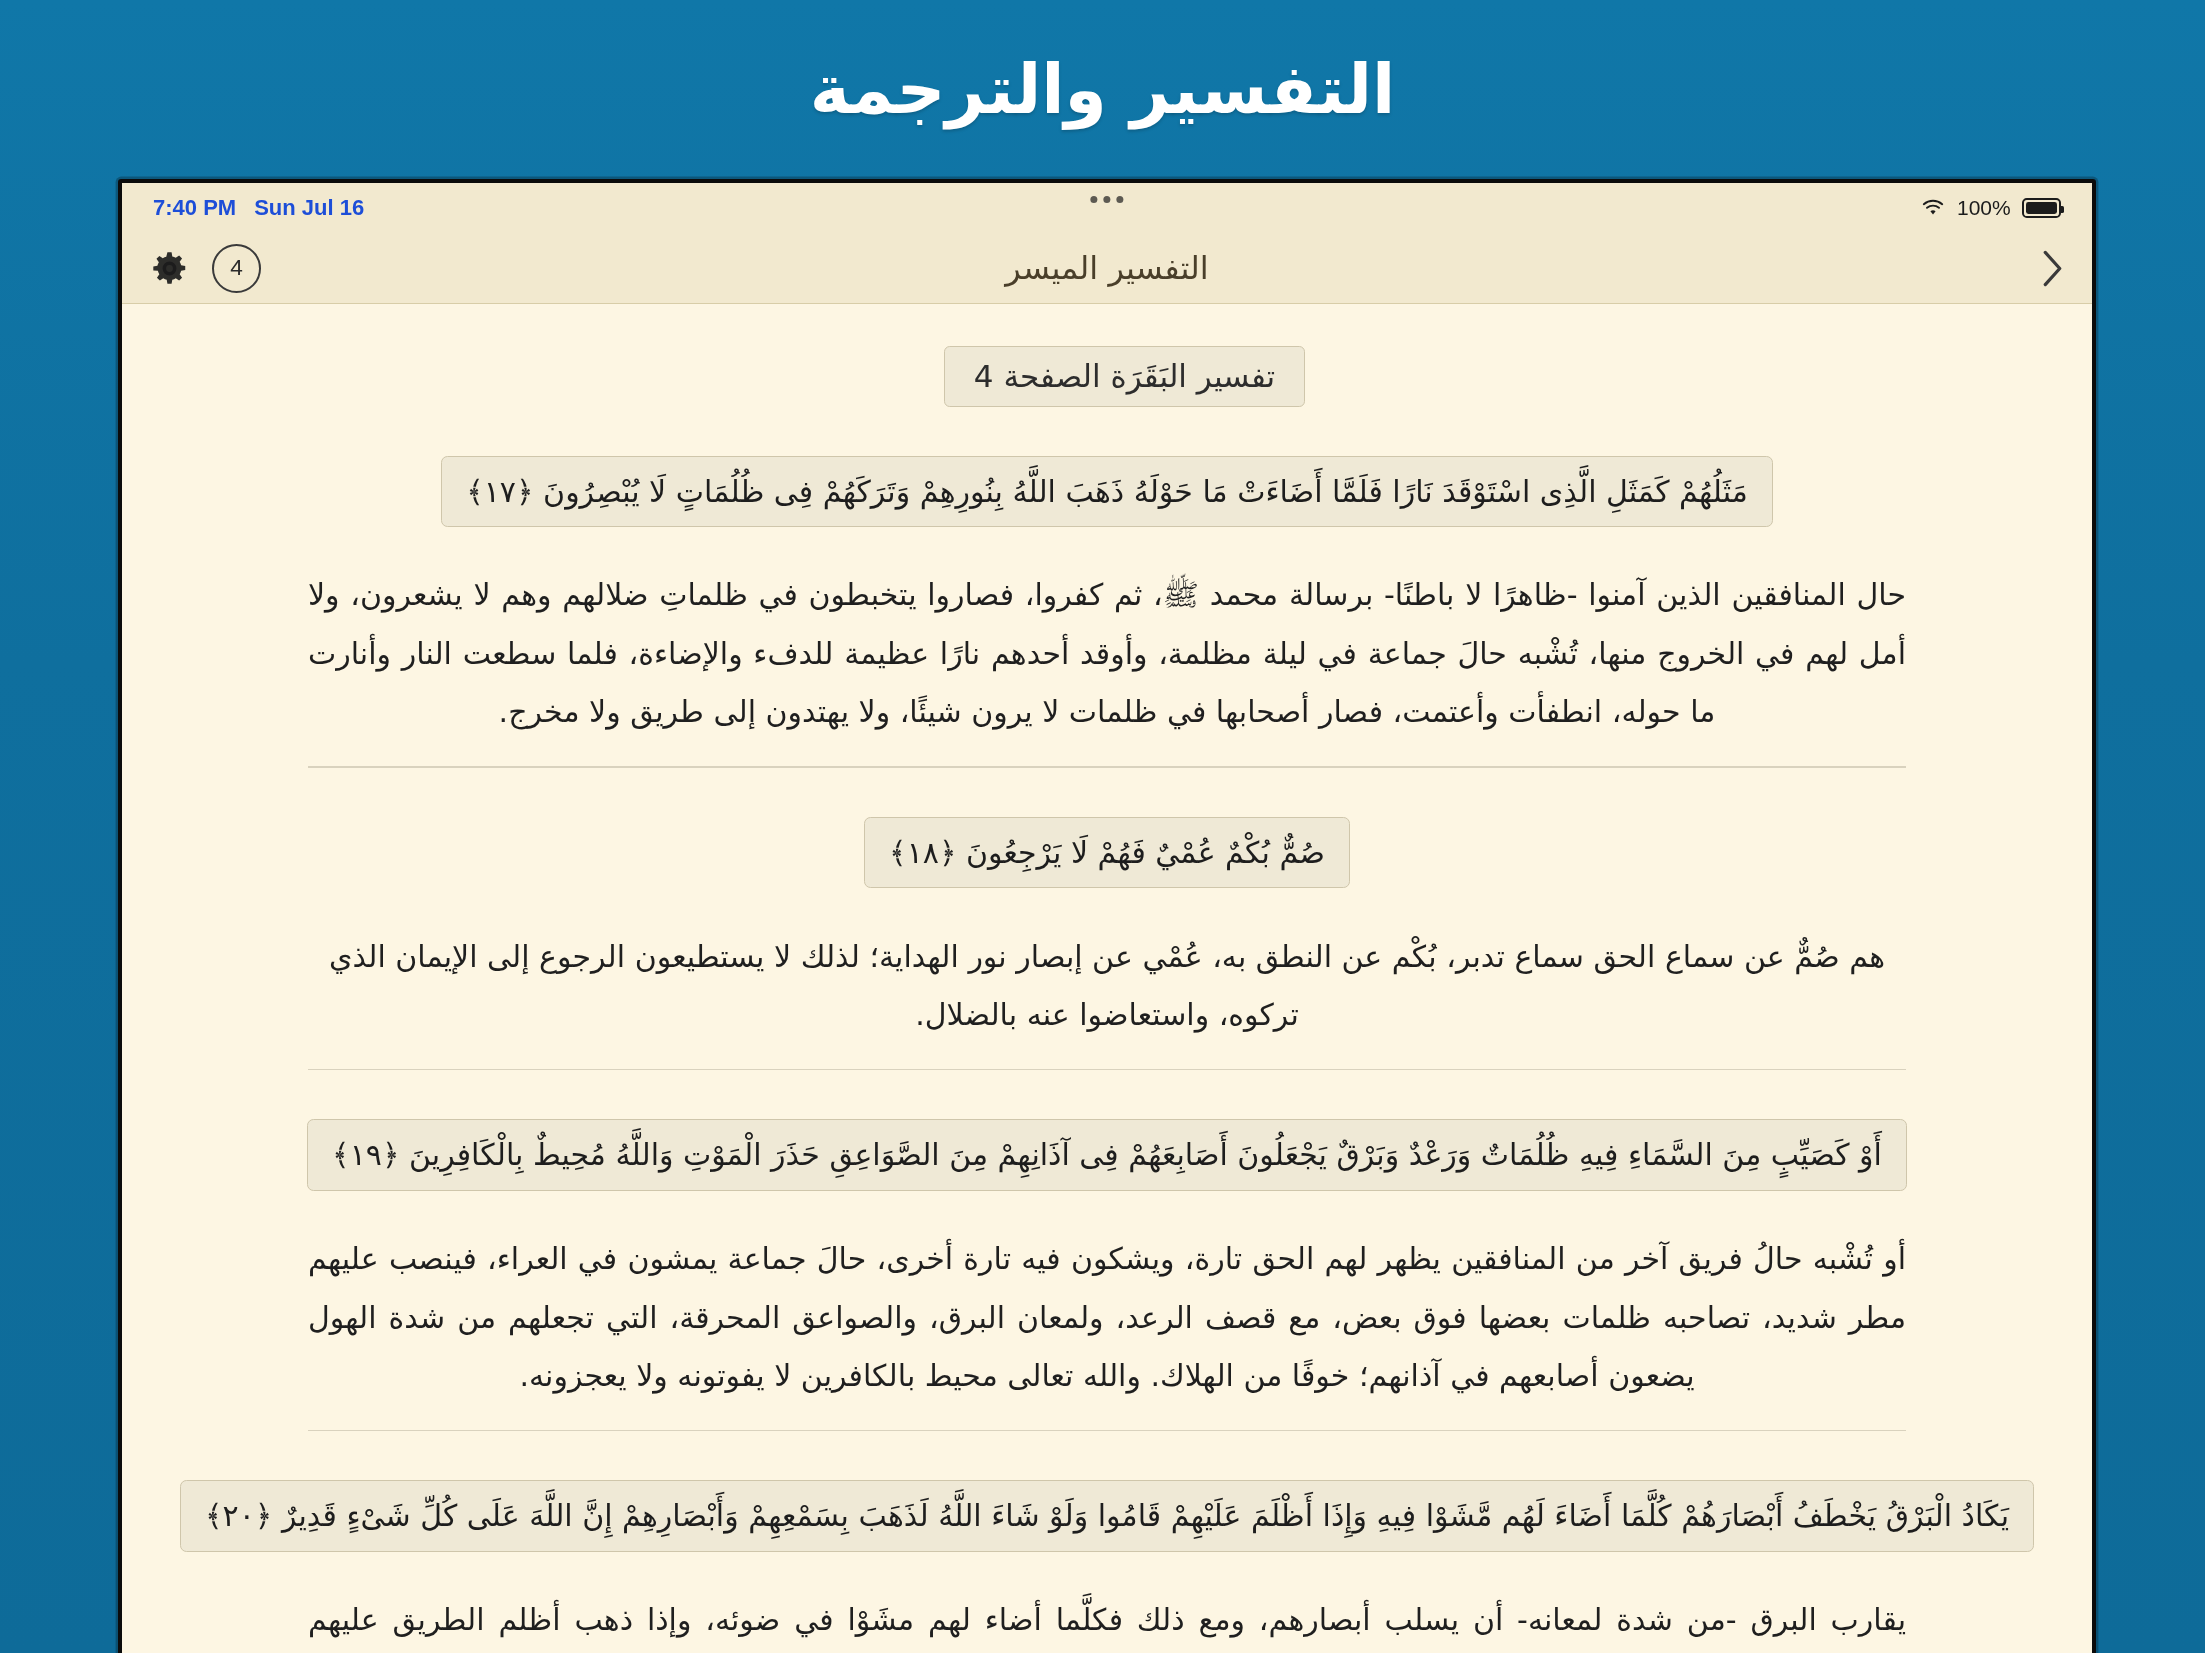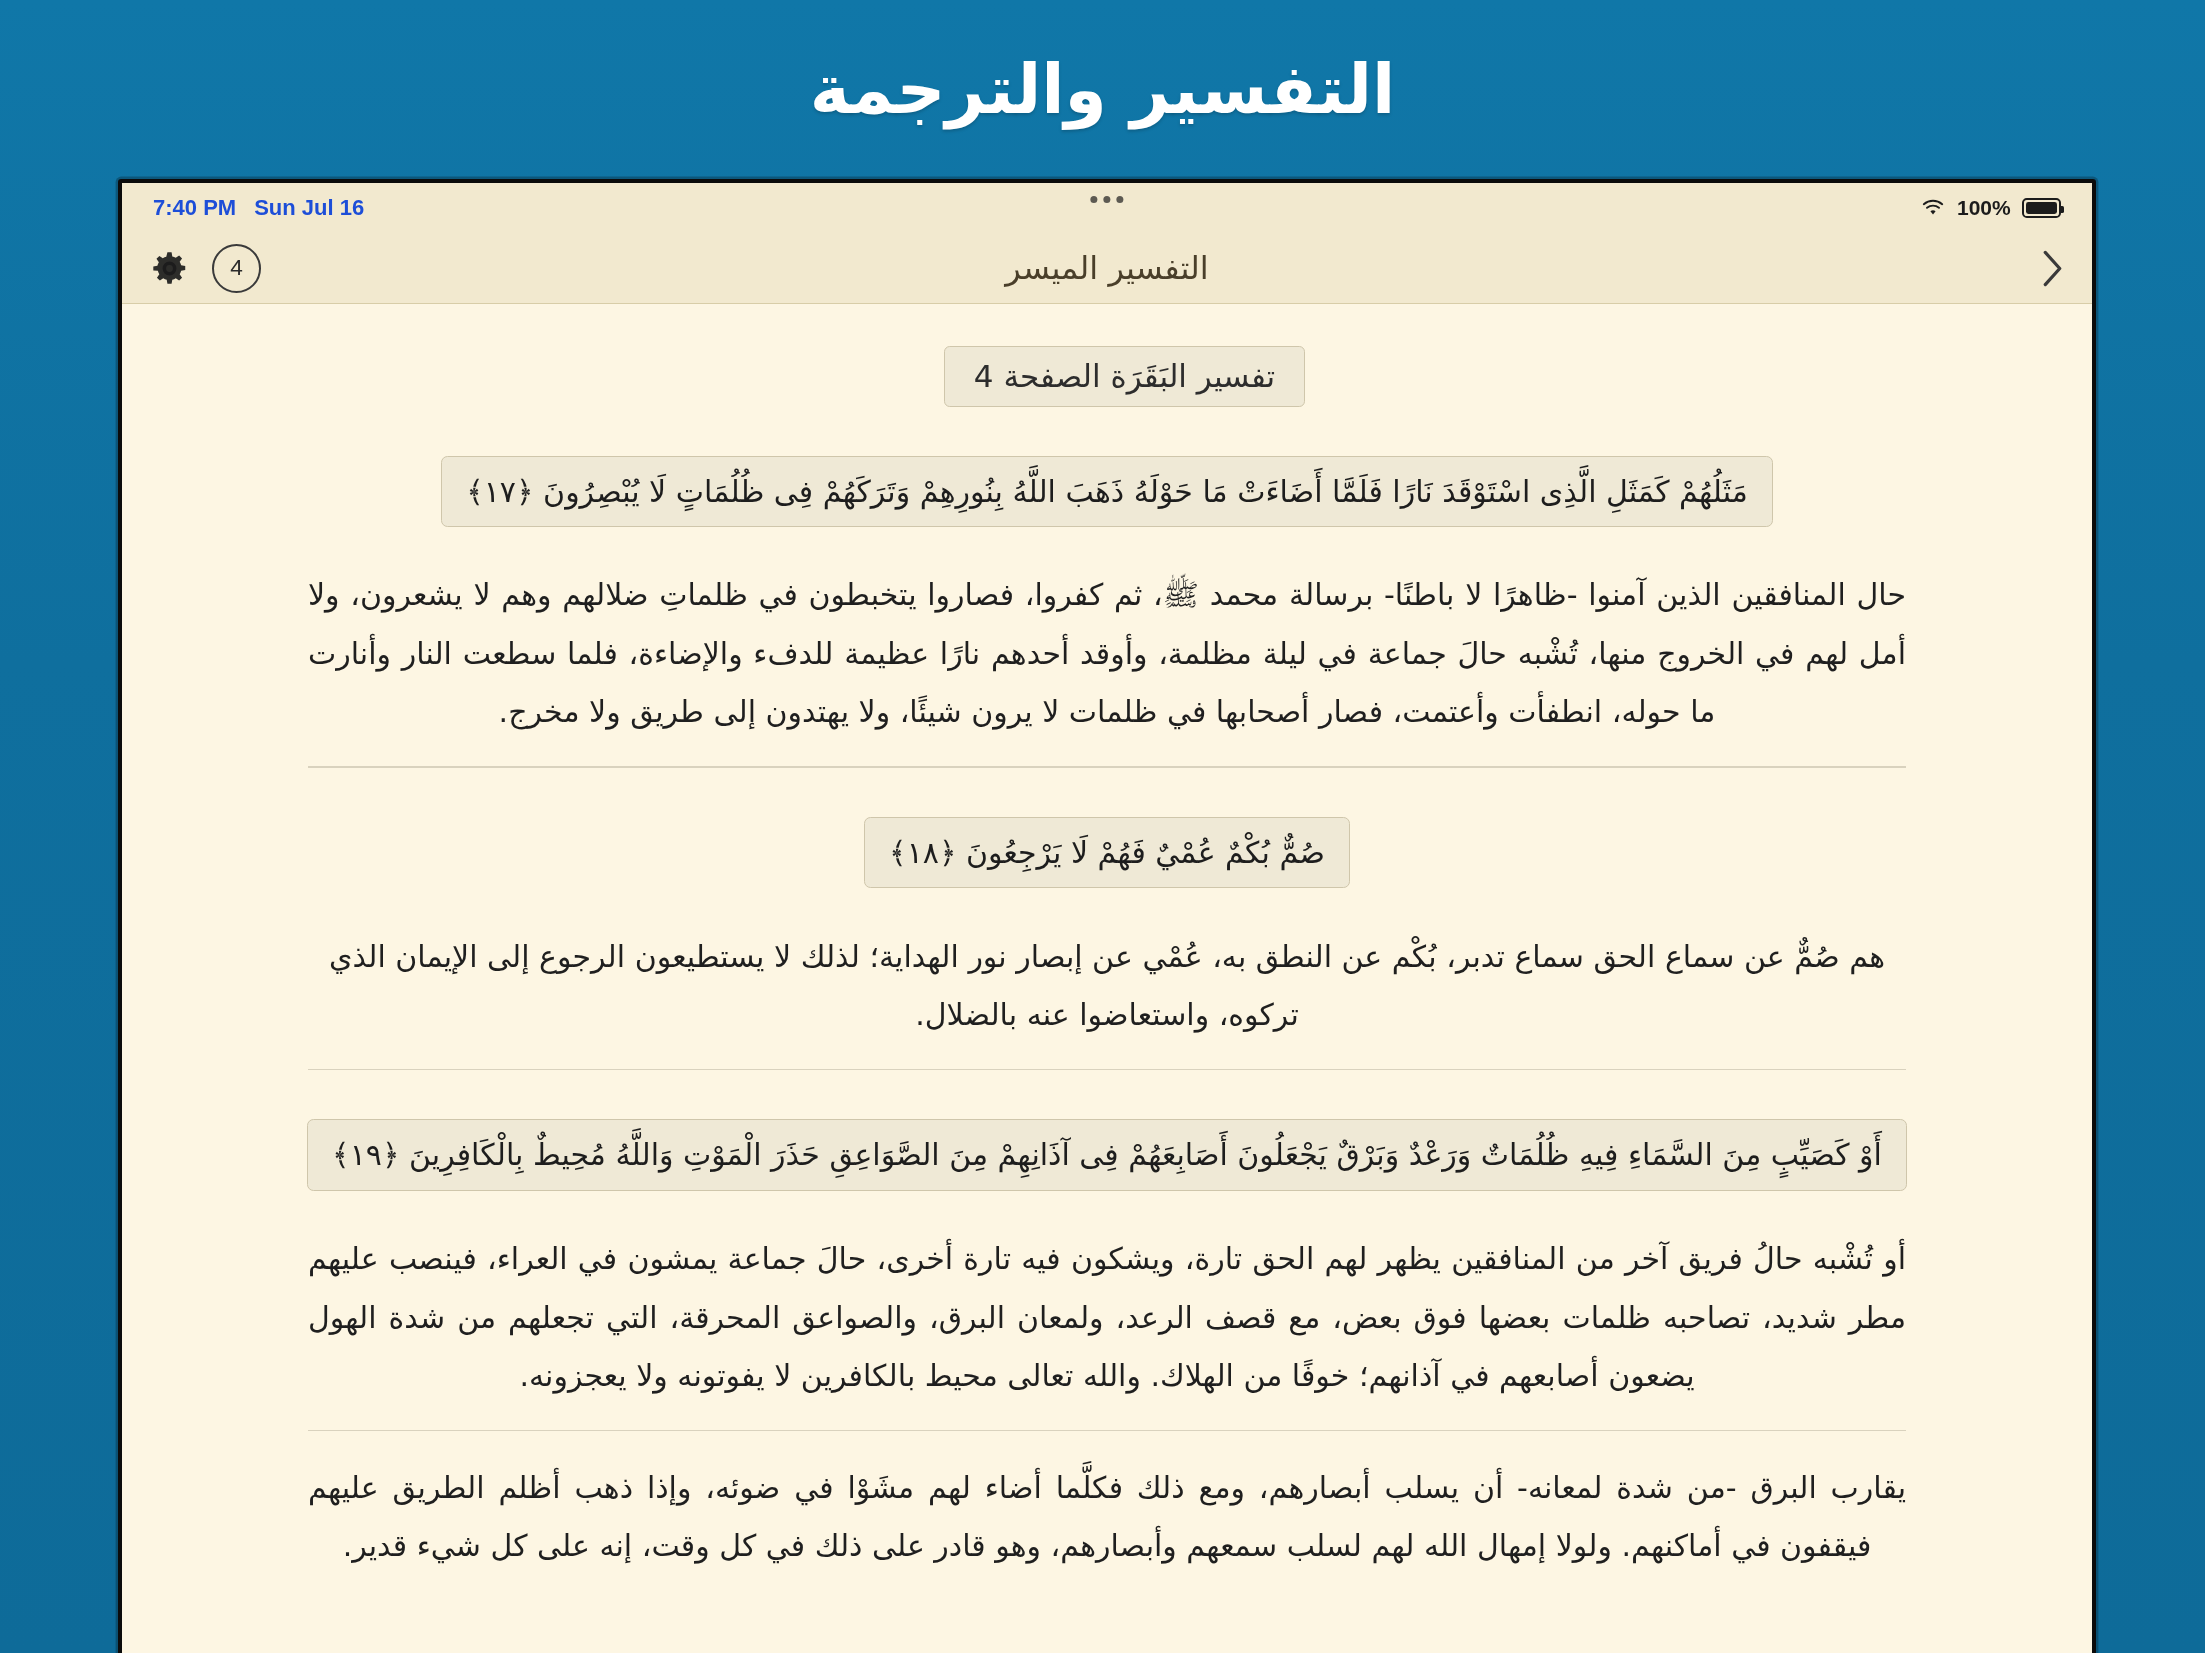--- a/index.html
+++ b/index.html
@@ -97,21 +97,21 @@
     border-radius: 50%;
     background: #5d5a52;
   }
   .status-right {
     margin-left: auto;
     display: flex;
     align-items: center;
     gap: 11.3px;
     font-size: 21px;
     color: #1c1c1c;
-    font-weight: 700;
+    font-weight: 400;
   }
   .wifi-icon { width: 26px; height: 19.4px; display:block; }
   .battery {
     width: 39px;
     height: 19.4px;
     border: 2px solid #1c1c1c;
     border-radius: 4.8px;
     position: relative;
     box-sizing: border-box;
     padding: 1.6px;
@@ -319,19 +319,22 @@
       </div>
       <div class="tafsir one-line">هم صُمٌّ عن سماع الحق سماع تدبر، بُكْم عن النطق به، عُمْي عن إبصار نور الهداية؛ لذلك لا يستطيعون الرجوع إلى الإيمان الذي تركوه، واستعاضوا عنه بالضلال.</div>
       <div class="divider"></div>
 
       <div class="ayah-wrap">
         <div class="ayah">أَوْ كَصَيِّبٍ مِنَ السَّمَاءِ فِيهِ ظُلُمَاتٌ وَرَعْدٌ وَبَرْقٌ يَجْعَلُونَ أَصَابِعَهُمْ فِى آذَانِهِمْ مِنَ الصَّوَاعِقِ حَذَرَ الْمَوْتِ وَاللَّهُ مُحِيطٌ بِالْكَافِرِينَ ﴿١٩﴾</div>
       </div>
       <div class="tafsir">أو تُشْبه حالُ فريق آخر من المنافقين يظهر لهم الحق تارة، ويشكون فيه تارة أخرى، حالَ جماعة يمشون في العراء، فينصب عليهم مطر شديد، تصاحبه ظلمات بعضها فوق بعض، مع قصف الرعد، ولمعان البرق، والصواعق المحرقة، التي تجعلهم من شدة الهول يضعون أصابعهم في آذانهم؛ خوفًا من الهلاك. والله تعالى محيط بالكافرين لا يفوتونه ولا يعجزونه.</div>
       <div class="divider"></div>
 
+      <div class="ayah-wrap">
+        <div class="ayah">يَكَادُ الْبَرْقُ يَخْطَفُ أَبْصَارَهُمْ كُلَّمَا أَضَاءَ لَهُم مَّشَوْا فِيهِ وَإِذَا أَظْلَمَ عَلَيْهِمْ قَامُوا وَلَوْ شَاءَ اللَّهُ لَذَهَبَ بِسَمْعِهِمْ وَأَبْصَارِهِمْ إِنَّ اللَّهَ عَلَى كُلِّ شَىْءٍ قَدِيرٌ ﴿٢٠﴾</div>
+      </div>
       <div class="tafsir">يقارب البرق -من شدة لمعانه- أن يسلب أبصارهم، ومع ذلك فكلَّما أضاء لهم مشَوْا في ضوئه، وإذا ذهب أظلم الطريق عليهم فيقفون في أماكنهم. ولولا إمهال الله لهم لسلب سمعهم وأبصارهم، وهو قادر على ذلك في كل وقت، إنه على كل شيء قدير.</div>
 
     </div>
 
   </div>
 </div>
 
 
 </body></html>

